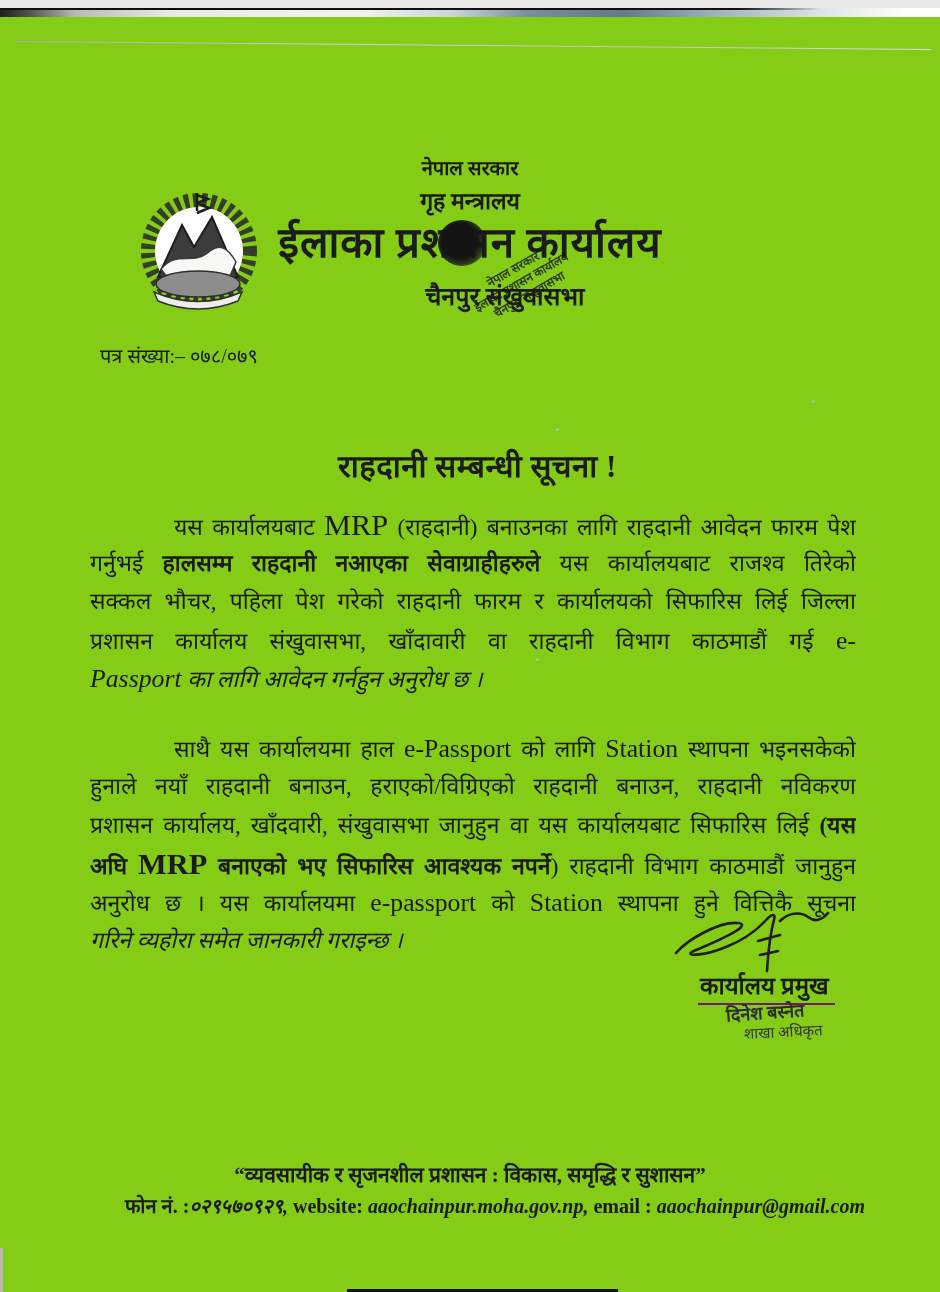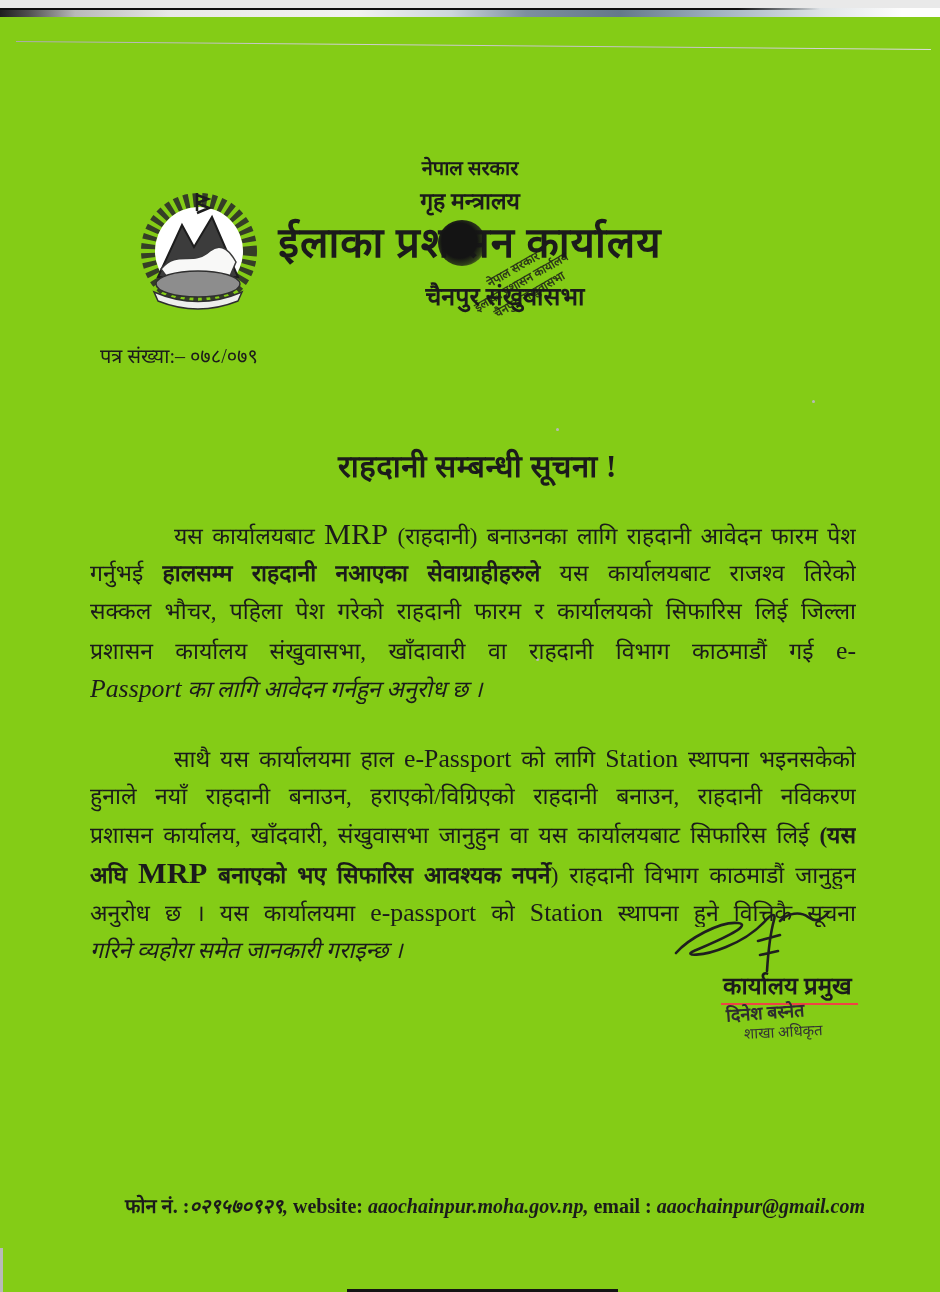--- a/index.html
+++ b/index.html
@@ -47,32 +47,32 @@
   .meta2 { position:absolute; left:100px; top:366px; width:712px; font-size:20px;
     display:flex; justify-content:space-between; }
 
   
   .title { position:absolute; top:436px; left:0; width:955px; text-align:center;
     font-size:31px; font-weight:700; letter-spacing:.5px; }
 
   
   .bodytext { position:absolute; top:503px; left:90px; width:766px; font-size:23px; }
   .para { margin:0 0 31px 0; }
-  .line { height:38.5px; line-height:47px; overflow:hidden;
+  .line { height:38.5px; line-height:28px; overflow:hidden;
     text-align:justify; text-align-last:justify; }
   .line.first { text-indent:84px; }
   .line.last { text-align-last:left;font-style:italic; }
   .seg-latin { font-size:1.12em; }
   .seg-big   { font-size:1.32em; }
   .seg-bold  { font-weight:700; }
 
   
   .sig-squiggle { position:absolute; top:903px; left:668px; width:165px; height:66px; }
-  .sig-title { position:absolute; top:960px; left:721px; font-size:24px; font-weight:700;
-    border-bottom:2px solid #ef4444; padding:0 6px 2px 2px; }
+  .sig-title { position:absolute; top:960px; left:698px; font-size:24px; font-weight:700;
+    border-bottom:2px solid #701a75; padding:0 6px 2px 2px; }
   .sig-name { position:absolute; top:992px; left:726px; font-size:18px; font-weight:700;
     color:#2e2e2e; transform:rotate(-4deg); }
   .sig-post { position:absolute; top:1013px; left:744px; font-size:15px; color:#333;
     transform:rotate(-3deg); }
 
   
   .motto { position:absolute; top:1152px; left:0; width:940px; text-align:center;
     font-size:21px; font-weight:700; }
   .contact { position:absolute; top:1184px; left:0; width:940px; text-align:center; font-size:20px;padding-left:25px; }
   .c-dev { font-weight:600; }
@@ -138,20 +138,21 @@
       </div>
     </div>
 
   <svg class="sig-squiggle" viewBox="0 0 165 66" aria-hidden="true">
     <path d="M8 42 C20 28 52 10 70 12 C88 14 40 34 26 40 C14 45 34 46 58 36 C78 28 92 16 99 8 C104 3 108 2 106 9 C103 20 100 44 99 60 M90 30 L112 24 M92 44 L110 40 M112 10 C120 2 132 0 140 6 C148 12 155 8 160 2" fill="none" stroke="#1f1f1f" stroke-width="2.6" stroke-linecap="round"></path>
   </svg>
   <div class="sig-title">कार्यालय प्रमुख</div>
   <div class="sig-name">दिनेश बस्नेत</div>
   <div class="sig-post">शाखा अधिकृत</div>
 
+  <div class="motto">“व्यवसायीक र सृजनशील प्रशासन : विकास, समृद्धि र सुशासन”</div>
   <div class="contact">
     <span class="c-dev">फोन नं. :</span><span class="c-phone">०२९५७०९२९,</span>
     <span class="c-lat-lbl">website:</span>
     <span class="c-lat-val">aaochainpur.moha.gov.np,</span>
     <span class="c-lat-lbl">email :</span>
     <span class="c-lat-val">aaochainpur@gmail.com</span>
   </div>
 
 </div>
 

